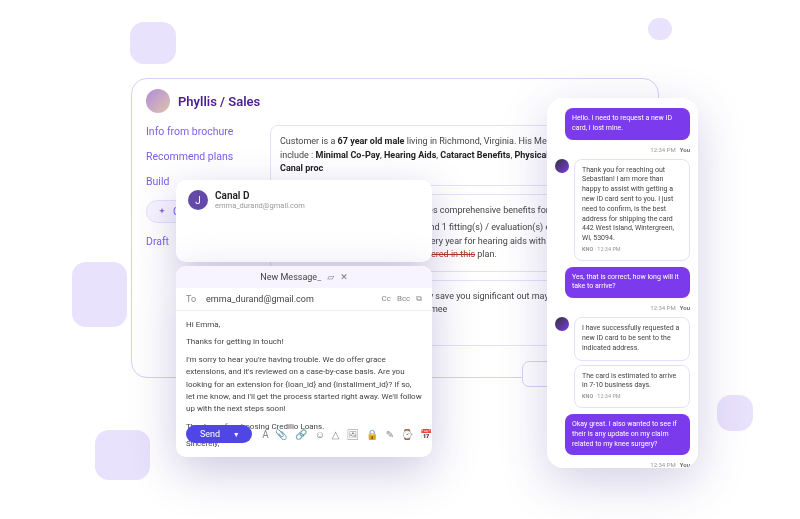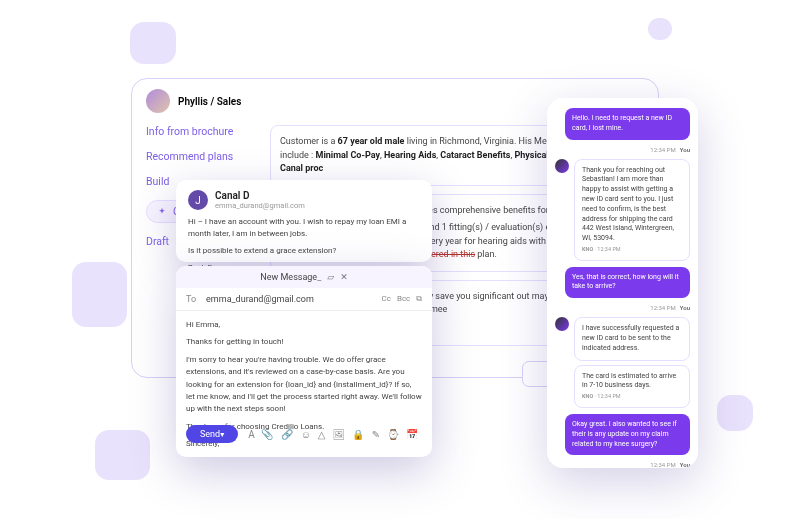--- a/index.html
+++ b/index.html
@@ -7,21 +7,21 @@
 .bg-sq{position:absolute;background:#E9E2FC;border-radius:14px}
 .sq1{width:55px;height:65px;left:72px;top:262px}
 .sq2{width:55px;height:50px;left:95px;top:430px}
 .sq3{width:46px;height:42px;left:130px;top:22px}
 .sq4{width:24px;height:22px;left:648px;top:18px}
 .sq5{width:36px;height:36px;left:717px;top:395px}
 
 .sales{position:absolute;left:131px;top:78px;width:528px;height:300px;background:#fff;border:1.5px solid #D7D0F8;border-radius:16px}
 .sales-head{display:flex;align-items:center;gap:8px;padding:10px 14px}
 .avatar{width:24px;height:24px;border-radius:50%;background:linear-gradient(135deg,#b08bdd,#e0c4a9);display:inline-block}
-.sales-title{color:#000000;font-weight:600;font-size:10px}
+.sales-title{color:#4c1d95;font-weight:600;font-size:13px}
 .sidebar{position:absolute;left:14px;top:46px;width:115px;display:flex;flex-direction:column;gap:12px}
 .sidebar-item{font-size:10.5px;color:#7C5FE6;cursor:pointer}
 .sidebar-tab{display:flex;align-items:center;gap:6px;background:#F7F4FF;border:1px solid #E6DEFF;border-radius:14px;padding:4px 10px;width:fit-content}
 .ai-star{width:10px;height:10px;display:inline-block}
 .content{position:absolute;left:138px;top:46px;right:14px;display:flex;flex-direction:column;gap:8px}
 .box{border:1px solid #E6DEFF;border-radius:8px;padding:9px;font-size:9px;color:#444;line-height:1.5}
 .box b{color:#222}
 ol{padding-left:16px;margin-top:4px}
 .redline{text-decoration:line-through;color:#b5322c;text-decoration-color:#b5322c}
 .buttons{display:flex;gap:10px;position:absolute;right:24px;bottom:-10px}
@@ -38,21 +38,21 @@
 
 .compose{position:absolute;left:176px;top:266px;width:256px;background:#fff;border-radius:10px;box-shadow:0 14px 46px rgba(60,40,140,0.25);overflow:hidden;padding-bottom:8px}
 .cmp-head{background:#F7F4FF;padding:6px 10px;font-size:9px;color:#444;display:flex;align-items:center;justify-content:center}
 .cmp-icons{display:flex;gap:6px;font-size:9px;color:#777}
 .cmp-to{padding:6px 10px;border-bottom:1px solid #eee;display:flex;justify-content:space-between;font-size:9px;color:#444}
 .cmp-to .left{display:flex;gap:10px}
 .cmp-to .lbl{color:#888}
 .cmp-to .right{display:flex;gap:6px;color:#888;font-size:8px}
 .cmp-body{padding:8px 10px;font-size:8px;color:#444;line-height:1.55;height:108px}
 .cmp-toolbar{padding:6px 10px;display:flex;align-items:center;gap:10px}
-.send-btn{background:#4F46E5;color:#fff;border:none;border-radius:14px;padding:4px 14px;font-size:9px;display:flex;align-items:center;gap:0;cursor:pointer}
+.send-btn{background:#4F46E5;color:#fff;border:none;border-radius:14px;padding:4px 14px;font-size:9px;display:flex;align-items:center;gap:14px;cursor:pointer}
 .send-btn .caret{font-size:8px}
 .tb-icons{display:flex;gap:7px;font-size:10px;color:#888;align-items:center}
 
 .chat{position:absolute;left:547px;top:98px;width:151px;height:370px;background:#fff;border-radius:16px;box-shadow:0 14px 48px rgba(60,40,140,0.22);padding:10px 8px;overflow:hidden;display:flex;flex-direction:column;gap:6px}
 .msg{border-radius:8px;padding:6px 7px;font-size:7px;line-height:1.4;max-width:125px}
 .user{background:#7C3AED;color:#fff;align-self:flex-end;margin-left:10px}
 .meta{font-size:6px;color:#999;align-self:flex-end;display:flex;gap:4px}
 .meta .you{font-weight:600;color:#666}
 .agent-row{display:flex;gap:5px;align-items:flex-start}
 .ag-av{width:14px;height:14px;border-radius:50%;background:linear-gradient(135deg,#333,#7C3AED);flex-shrink:0}
@@ -105,25 +105,20 @@
   </div>
 </div>
 
 <div class="incoming">
   <div class="inc-head">
     <div class="inc-avatar">J</div>
     <div>
       <div class="inc-name">Canal D</div>
       <div class="inc-email">emma_durand@gmail.com</div>
     </div>
-  </div>
-  <div class="inc-body">
-    <div>Hi – I have an account with you. I wish to repay my loan EMI a month later, I am in between jobs.</div>
-    <div style="margin-top:5px">Is it possible to extend a grace extension?</div>
-    <div style="margin-top:5px">Best, Emma</div>
   </div>
 </div>
 
 <div class="compose">
   <div class="cmp-head">
     <span>New Message</span>
     <span class="cmp-icons">
       <span>_</span>
       <span>▱</span>
       <span>✕</span>

